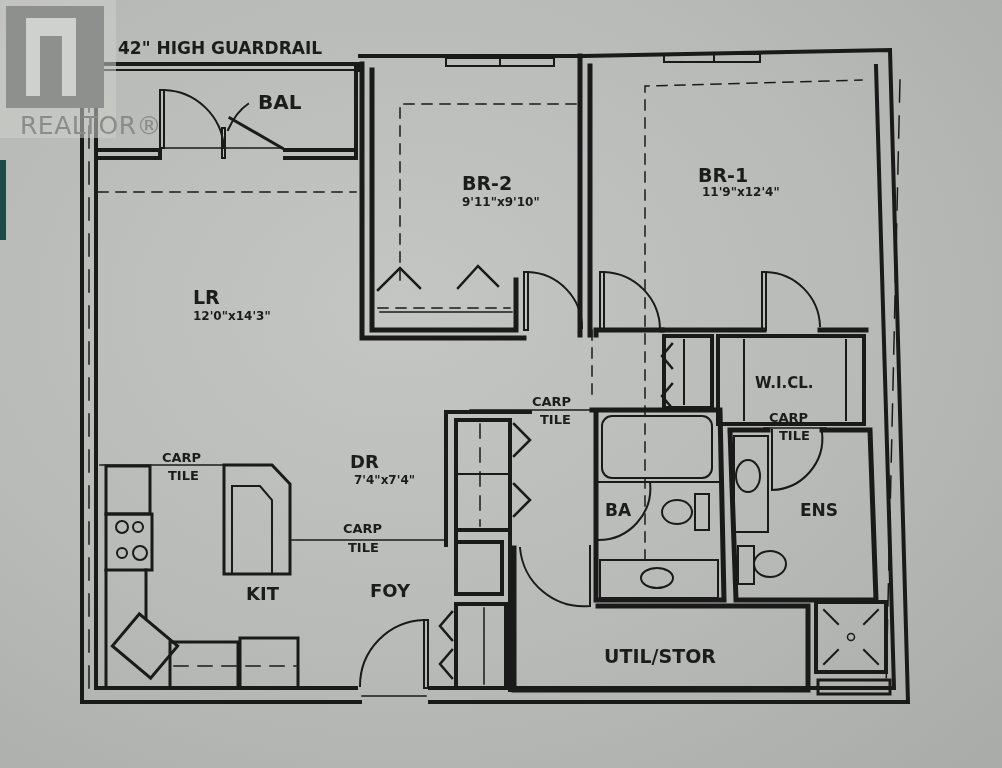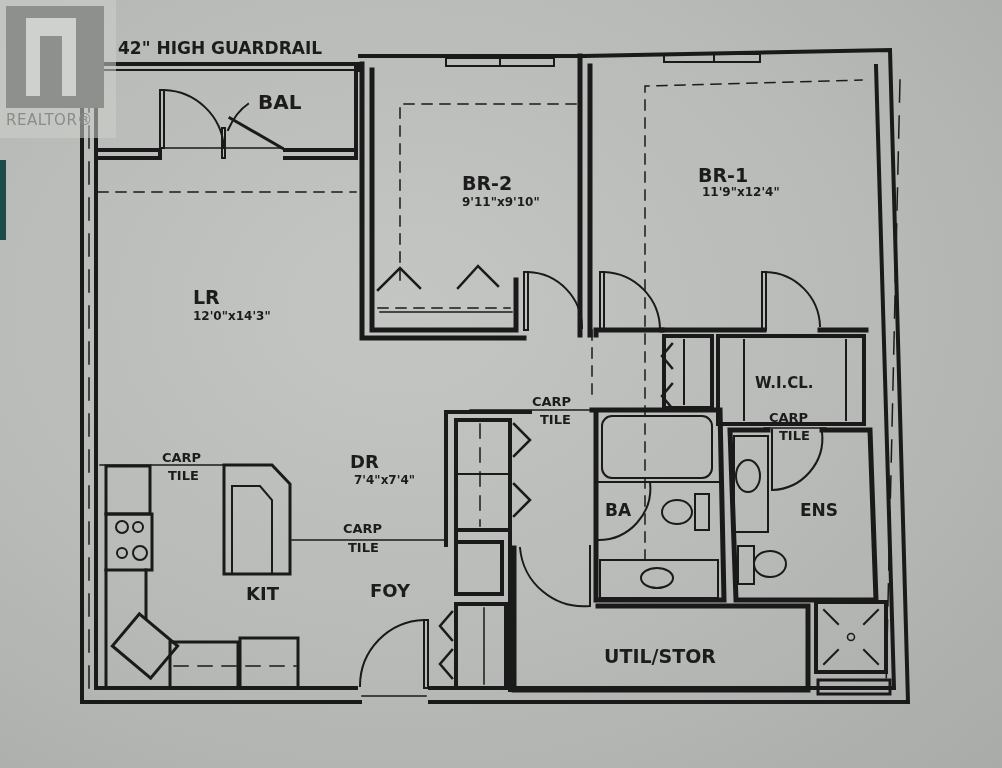--- a/index.html
+++ b/index.html
@@ -5,21 +5,21 @@
   html,body{margin:0;padding:0;}
   body{width:1002px;height:768px;overflow:hidden;background:#b9bbb8;position:relative;font-family:"DejaVu Sans",sans-serif;}
   .paper{position:absolute;left:0;top:0;width:1002px;height:768px;
     background:radial-gradient(ellipse at 40% 40%, #c4c6c3 0%, #b8bab7 55%, #a9aba8 100%);}
   svg{position:absolute;left:0;top:0;}
   .lbl{font-family:"DejaVu Sans",sans-serif;fill:#1c1c1c;font-weight:bold;}
   .wm{position:absolute;left:0;top:0;width:116px;height:138px;background:rgba(205,207,204,0.55);}
   .wm-r{position:absolute;left:6px;top:6px;width:98px;height:102px;background:#8e908d;}
   .wm-r-in{position:absolute;left:20px;top:12px;width:50px;height:78px;background:#cfd1ce;}
   .wm-r-cut{position:absolute;left:34px;top:30px;width:22px;height:60px;background:#8e908d;}
-  .wm-text{position:absolute;left:6px;top:111px;font-family:"DejaVu Sans",sans-serif;font-size:15px;color:#8a8c89;letter-spacing:0.5px;}
+  .wm-text{position:absolute;left:20px;top:111px;font-family:"DejaVu Sans",sans-serif;font-size:25px;color:#8a8c89;letter-spacing:0.5px;}
   .edge-strip{position:absolute;left:0;top:160px;width:6px;height:80px;background:#1f4a4a;}
 </style>
 </head>
 <body>
 
 <div class="paper"></div>
 <div class="edge-strip"></div>
 
 <svg width="1002" height="768" viewBox="0 0 1002 768">
   <g stroke="#1a1a1a" fill="none" stroke-linecap="square">

